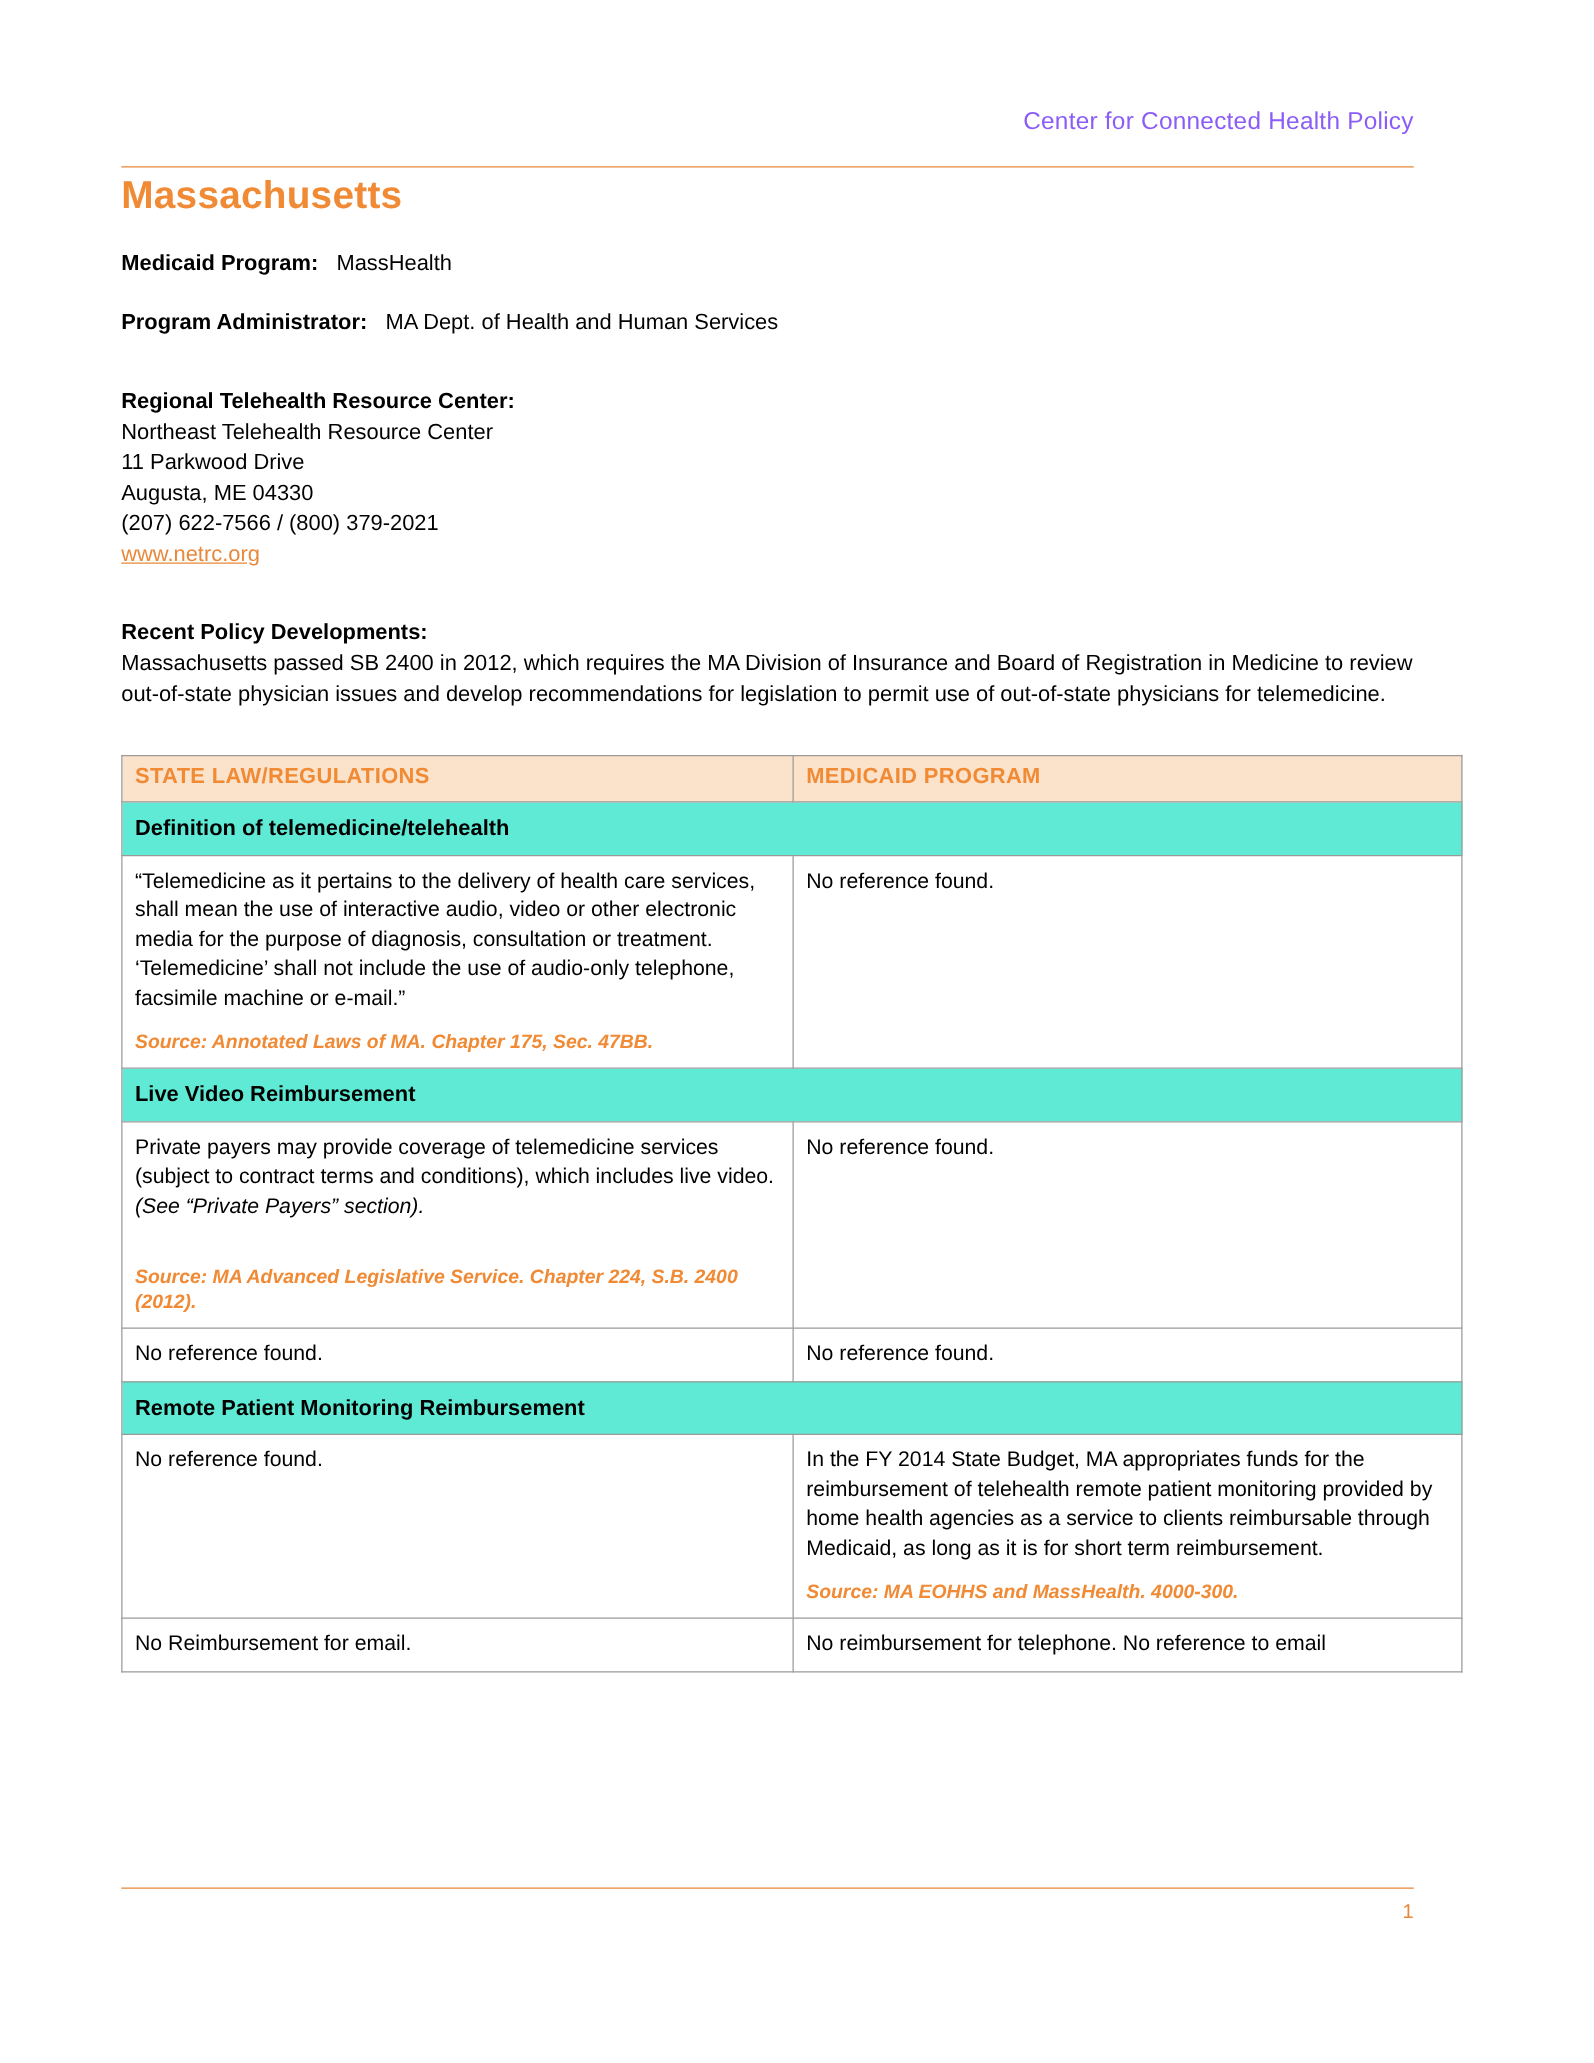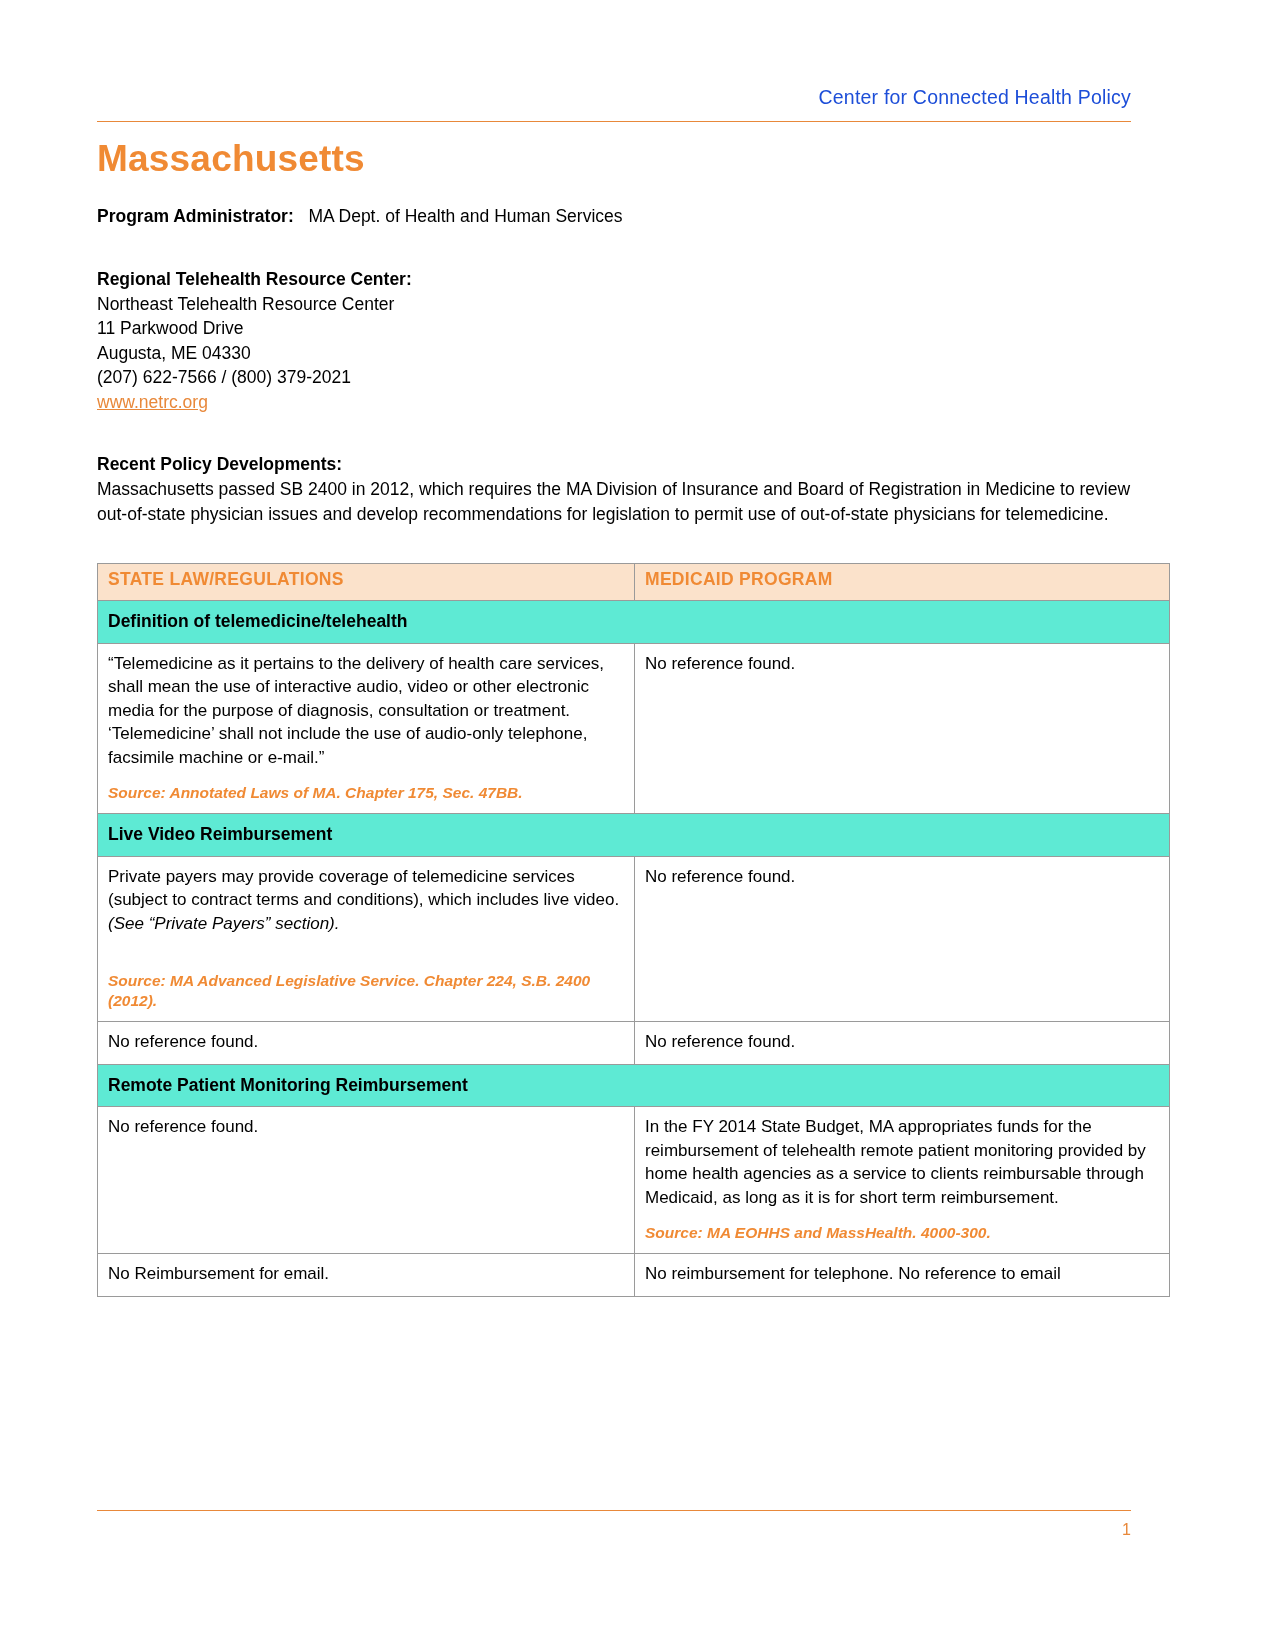--- a/index.html
+++ b/index.html
@@ -22,33 +22,33 @@
     box-sizing: border-box;
     padding: 0;
   }
   .header {
     position: absolute;
     left: 97px;
     top: 86px;
     width: 1034px;
     text-align: right;
     font-size: 19.5px;
-    color: #1d4ed8;
-    padding-bottom: 12px;
+    color: #8b5cf6;
+    padding-bottom: 24px;
     border-bottom: 1.5px solid #E8883A;
     letter-spacing: 0.2px;
   }
   .content {
     position: absolute;
     left: 97px;
     top: 138px;
     width: 1034px;
   }
   h1.state-title {
-    font-size: 37px;
+    font-size: 31px;
     color: #F08A34;
     font-weight: bold;
     margin: 0 0 24px 0;
     letter-spacing: 0.2px;
   }
   .field-line {
     font-size: 17.5px;
     line-height: 25px;
     margin-bottom: 22px;
   }
@@ -128,20 +128,25 @@
 <div class="page">
 
   <div class="header">
     <span>Center for Connected Health Policy</span>
   </div>
 
   <div class="content">
 
     <h1 class="state-title">Massachusetts</h1>
 
+    <div class="field-line">
+      <b>Medicaid Program:</b>
+      <span>&nbsp;</span>
+      <span>MassHealth</span>
+    </div>
 
     <div class="field-line">
       <b>Program Administrator:</b>
       <span>&nbsp;</span>
       <span>MA Dept. of Health and Human Services</span>
     </div>
 
     <div class="block">
       <span class="lbl">Regional Telehealth Resource Center:</span>
       <span>Northeast Telehealth Resource Center</span><br>

